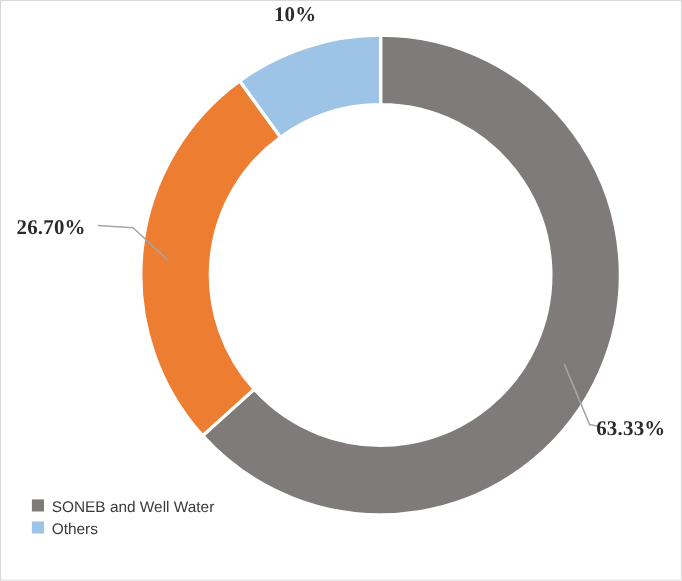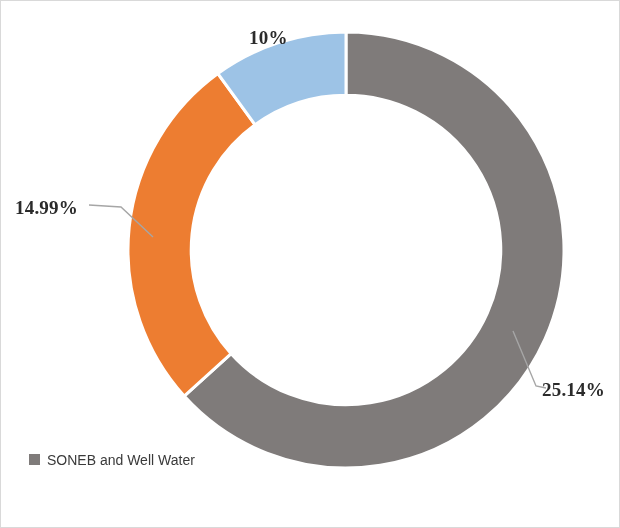--- a/index.html
+++ b/index.html
@@ -32,21 +32,21 @@
   .pct-label {
     position: absolute;
     font-family: "Liberation Serif", "DejaVu Serif", serif;
     font-weight: bold;
     font-size: 19px;
     color: #2b2b2b;
     white-space: nowrap;
     letter-spacing: 0.2px;
   }
 
-  #label-others  { left: 248px; top: 26px; }
+  #label-others  { left: 248px; top: 2px; }
   #label-soneb   { left: 14px;  top: 196px; }
   #label-both    { left: 541px; top: 378px; }
 
   .legend {
     position: absolute;
     left: 28px;
     top: 450px;
     display: flex;
     flex-direction: column;
     gap: 3px;
@@ -82,24 +82,28 @@
 
     <path id="slice-2" fill="#9DC3E6" stroke="#ffffff" stroke-width="3" d="M 216.90 72.61 A 218 218 0 0 1 345.00 31.00 L 345.00 94.22 A 154.78 154.78 0 0 0 254.05 123.76 Z"></path>
 
     <polyline points="88,204 120,206 152,236" fill="none" stroke="#a6a6a6" stroke-width="1.4"></polyline>
 
     <polyline points="512,330 535,385 545,387" fill="none" stroke="#a6a6a6" stroke-width="1.4"></polyline>
   </svg>
 
   <div class="pct-label" id="label-others">10%</div>
 
-  <div class="pct-label" id="label-soneb">14.99%</div>
+  <div class="pct-label" id="label-soneb">26.70%</div>
 
-  <div class="pct-label" id="label-both">25.14%</div>
+  <div class="pct-label" id="label-both">63.33%</div>
 
   <div class="legend">
     <div class="legend-item">
       <span class="legend-swatch" style="background:#7F7B7A"></span>
       <span class="legend-text">SONEB and Well Water</span>
     </div>
+    <div class="legend-item">
+      <span class="legend-swatch" style="background:#9DC3E6"></span>
+      <span class="legend-text">Others</span>
+    </div>
   </div>
 
 </div>
 
 </body></html>

